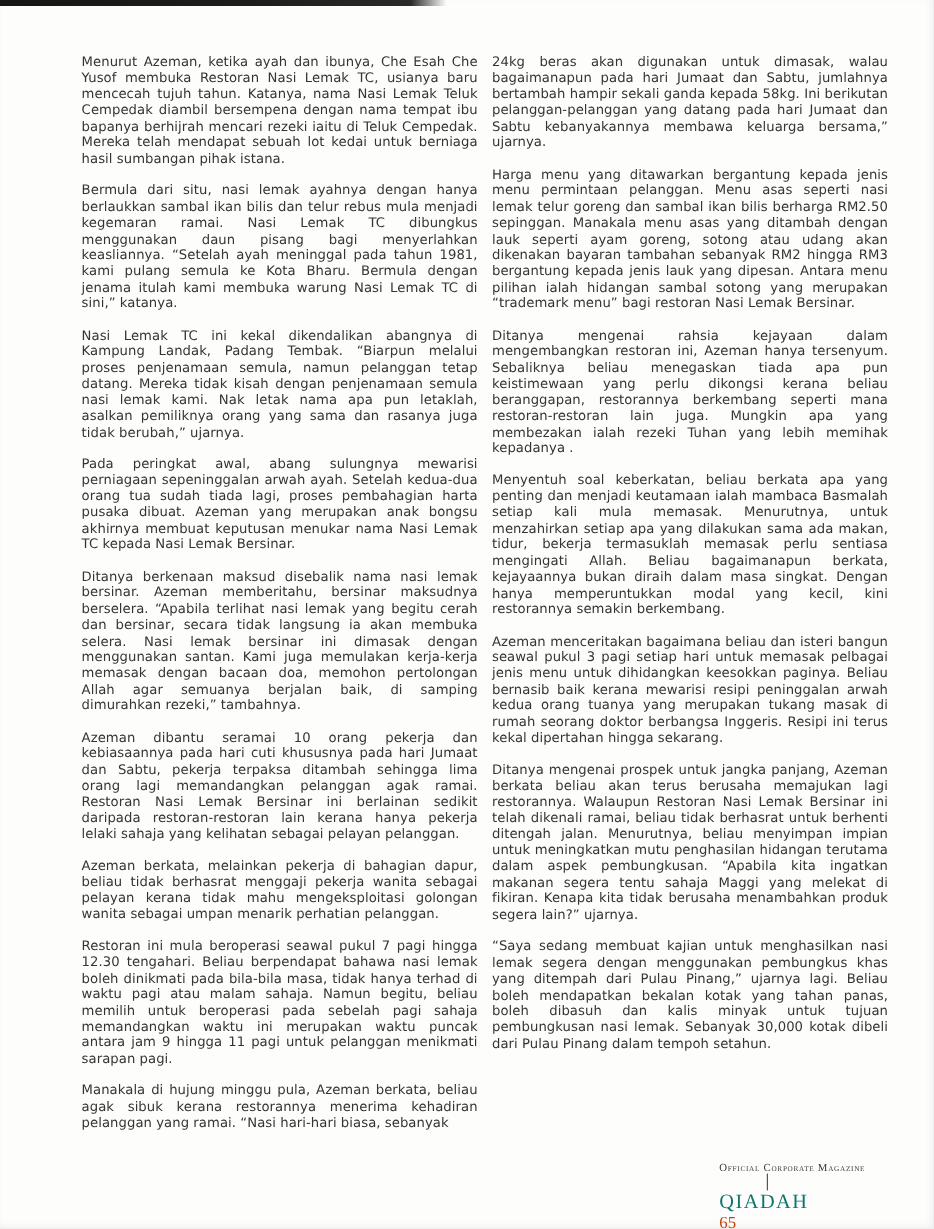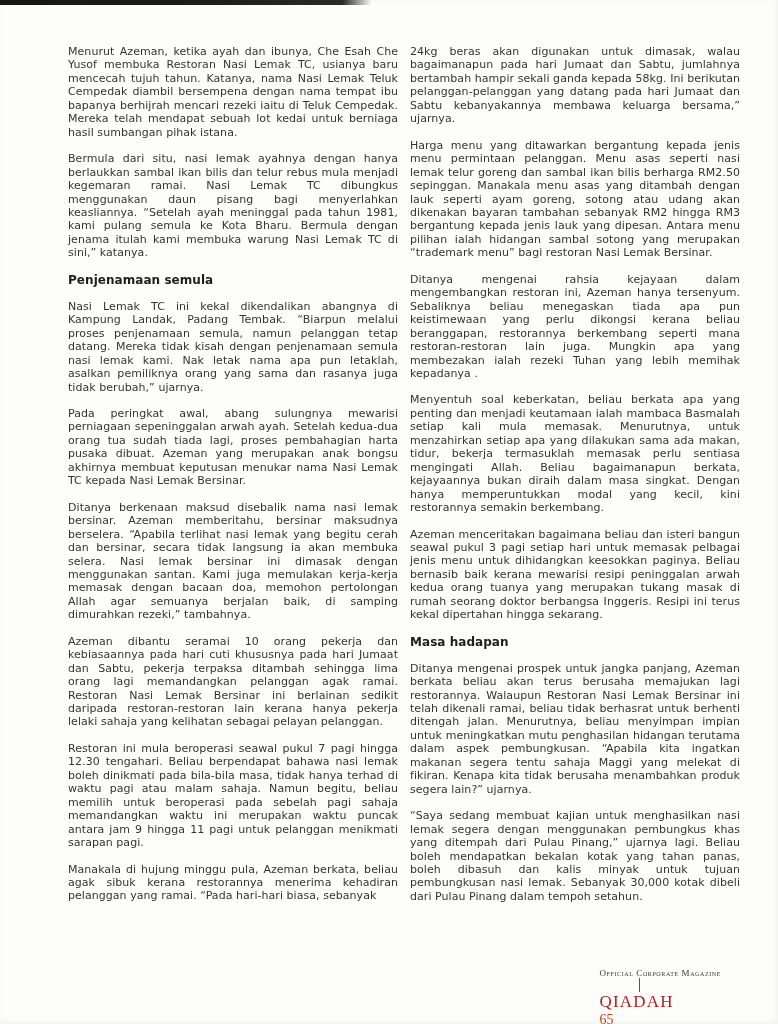--- a/index.html
+++ b/index.html
@@ -53,55 +53,54 @@
     display:inline-block;
     width:1px; height:14px;
     background:#555;
     margin:0 4px 0 5px;
     align-self:center;
   }
   .footer .mag-name {
     font-family:"Liberation Serif", serif;
     font-variant:small-caps;
     font-size:17px; letter-spacing:1.2px;
-    color:#b91c1c;
+    color:#0f766e;
   }
   .footer .page-num {
     font-family:"Liberation Serif", serif;
     font-size:14px;
     margin-left:21px;
     color:#c2410c;
   }
 </style>
 </head>
 <body>
 
 <div class="page">
 
   <div class="scan-topbar"></div>
 
   <div class="columns">
     <div class="col">
         <p>Menurut Azeman, ketika ayah dan ibunya, Che Esah Che Yusof membuka Restoran Nasi Lemak TC, usianya baru mencecah tujuh tahun. Katanya, nama Nasi Lemak Teluk Cempedak diambil bersempena dengan nama tempat ibu bapanya berhijrah mencari rezeki iaitu di Teluk Cempedak. Mereka telah mendapat sebuah lot kedai untuk berniaga hasil sumbangan pihak istana.</p>
         <p>Bermula dari situ, nasi lemak ayahnya dengan hanya berlaukkan sambal ikan bilis dan telur rebus mula menjadi kegemaran ramai. Nasi Lemak TC dibungkus menggunakan daun pisang bagi menyerlahkan keasliannya. “Setelah ayah meninggal pada tahun 1981, kami pulang semula ke Kota Bharu. Bermula dengan jenama itulah kami membuka warung Nasi Lemak TC di sini,” katanya.</p>
-        <h3>Penjenamaan semula</h3>
         <p>Nasi Lemak TC ini kekal dikendalikan abangnya di Kampung Landak, Padang Tembak. “Biarpun melalui proses penjenamaan semula, namun pelanggan tetap datang. Mereka tidak kisah dengan penjenamaan semula nasi lemak kami. Nak letak nama apa pun letaklah, asalkan pemiliknya orang yang sama dan rasanya juga tidak berubah,” ujarnya.</p>
         <p>Pada peringkat awal, abang sulungnya mewarisi perniagaan sepeninggalan arwah ayah. Setelah kedua-dua orang tua sudah tiada lagi, proses pembahagian harta pusaka dibuat. Azeman yang merupakan anak bongsu akhirnya membuat keputusan menukar nama Nasi Lemak TC kepada Nasi Lemak Bersinar.</p>
         <p>Ditanya berkenaan maksud disebalik nama nasi lemak bersinar. Azeman memberitahu, bersinar maksudnya berselera. “Apabila terlihat nasi lemak yang begitu cerah dan bersinar, secara tidak langsung ia akan membuka selera. Nasi lemak bersinar ini dimasak dengan menggunakan santan. Kami juga memulakan kerja-kerja memasak dengan bacaan doa, memohon pertolongan Allah agar semuanya berjalan baik, di samping dimurahkan rezeki,” tambahnya.</p>
         <p>Azeman dibantu seramai 10 orang pekerja dan kebiasaannya pada hari cuti khususnya pada hari Jumaat dan Sabtu, pekerja terpaksa ditambah sehingga lima orang lagi memandangkan pelanggan agak ramai. Restoran Nasi Lemak Bersinar ini berlainan sedikit daripada restoran-restoran lain kerana hanya pekerja lelaki sahaja yang kelihatan sebagai pelayan pelanggan.</p>
+        <p>Azeman berkata, melainkan pekerja di bahagian dapur, beliau tidak berhasrat menggaji pekerja wanita sebagai pelayan kerana tidak mahu mengeksploitasi golongan wanita sebagai umpan menarik perhatian pelanggan.</p>
         <p>Restoran ini mula beroperasi seawal pukul 7 pagi hingga 12.30 tengahari. Beliau berpendapat bahawa nasi lemak boleh dinikmati pada bila-bila masa, tidak hanya terhad di waktu pagi atau malam sahaja. Namun begitu, beliau memilih untuk beroperasi pada sebelah pagi sahaja memandangkan waktu ini merupakan waktu puncak antara jam 9 hingga 11 pagi untuk pelanggan menikmati sarapan pagi.</p>
-        <p>Manakala di hujung minggu pula, Azeman berkata, beliau agak sibuk kerana restorannya menerima kehadiran pelanggan yang ramai. “Pada hari-hari biasa, sebanyak</p>
+        <p>Manakala di hujung minggu pula, Azeman berkata, beliau agak sibuk kerana restorannya menerima kehadiran pelanggan yang ramai. “Nasi hari-hari biasa, sebanyak</p>
       </div>
     <div class="col">
         <p>24kg beras akan digunakan untuk dimasak, walau bagaimanapun pada hari Jumaat dan Sabtu, jumlahnya bertambah hampir sekali ganda kepada 58kg. Ini berikutan pelanggan-pelanggan yang datang pada hari Jumaat dan Sabtu kebanyakannya membawa keluarga bersama,” ujarnya.</p>
         <p>Harga menu yang ditawarkan bergantung kepada jenis menu permintaan pelanggan. Menu asas seperti nasi lemak telur goreng dan sambal ikan bilis berharga RM2.50 sepinggan. Manakala menu asas yang ditambah dengan lauk seperti ayam goreng, sotong atau udang akan dikenakan bayaran tambahan sebanyak RM2 hingga RM3 bergantung kepada jenis lauk yang dipesan. Antara menu pilihan ialah hidangan sambal sotong yang merupakan “trademark menu” bagi restoran Nasi Lemak Bersinar.</p>
         <p>Ditanya mengenai rahsia kejayaan dalam mengembangkan restoran ini, Azeman hanya tersenyum. Sebaliknya beliau menegaskan tiada apa pun keistimewaan yang perlu dikongsi kerana beliau beranggapan, restorannya berkembang seperti mana restoran-restoran lain juga. Mungkin apa yang membezakan ialah rezeki Tuhan yang lebih memihak kepadanya .</p>
         <p>Menyentuh soal keberkatan, beliau berkata apa yang penting dan menjadi keutamaan ialah mambaca Basmalah setiap kali mula memasak. Menurutnya, untuk menzahirkan setiap apa yang dilakukan sama ada makan, tidur, bekerja termasuklah memasak perlu sentiasa mengingati Allah. Beliau bagaimanapun berkata, kejayaannya bukan diraih dalam masa singkat. Dengan hanya memperuntukkan modal yang kecil, kini restorannya semakin berkembang.</p>
         <p>Azeman menceritakan bagaimana beliau dan isteri bangun seawal pukul 3 pagi setiap hari untuk memasak pelbagai jenis menu untuk dihidangkan keesokkan paginya. Beliau bernasib baik kerana mewarisi resipi peninggalan arwah kedua orang tuanya yang merupakan tukang masak di rumah seorang doktor berbangsa Inggeris. Resipi ini terus kekal dipertahan hingga sekarang.</p>
-        <h3>Masa hadapan</h3>
         <p>Ditanya mengenai prospek untuk jangka panjang, Azeman berkata beliau akan terus berusaha memajukan lagi restorannya. Walaupun Restoran Nasi Lemak Bersinar ini telah dikenali ramai, beliau tidak berhasrat untuk berhenti ditengah jalan. Menurutnya, beliau menyimpan impian untuk meningkatkan mutu penghasilan hidangan terutama dalam aspek pembungkusan. “Apabila kita ingatkan makanan segera tentu sahaja Maggi yang melekat di fikiran. Kenapa kita tidak berusaha menambahkan produk segera lain?” ujarnya.</p>
         <p>“Saya sedang membuat kajian untuk menghasilkan nasi lemak segera dengan menggunakan pembungkus khas yang ditempah dari Pulau Pinang,” ujarnya lagi. Beliau boleh mendapatkan bekalan kotak yang tahan panas, boleh dibasuh dan kalis minyak untuk tujuan pembungkusan nasi lemak. Sebanyak 30,000 kotak dibeli dari Pulau Pinang dalam tempoh setahun.</p>
       </div>
   </div>
 
   <div class="footer">
     <span class="mag-label">Official Corporate Magazine</span>
     <span class="sep"></span>
     <span class="mag-name">QIADAH</span>
     <span class="page-num">65</span>

